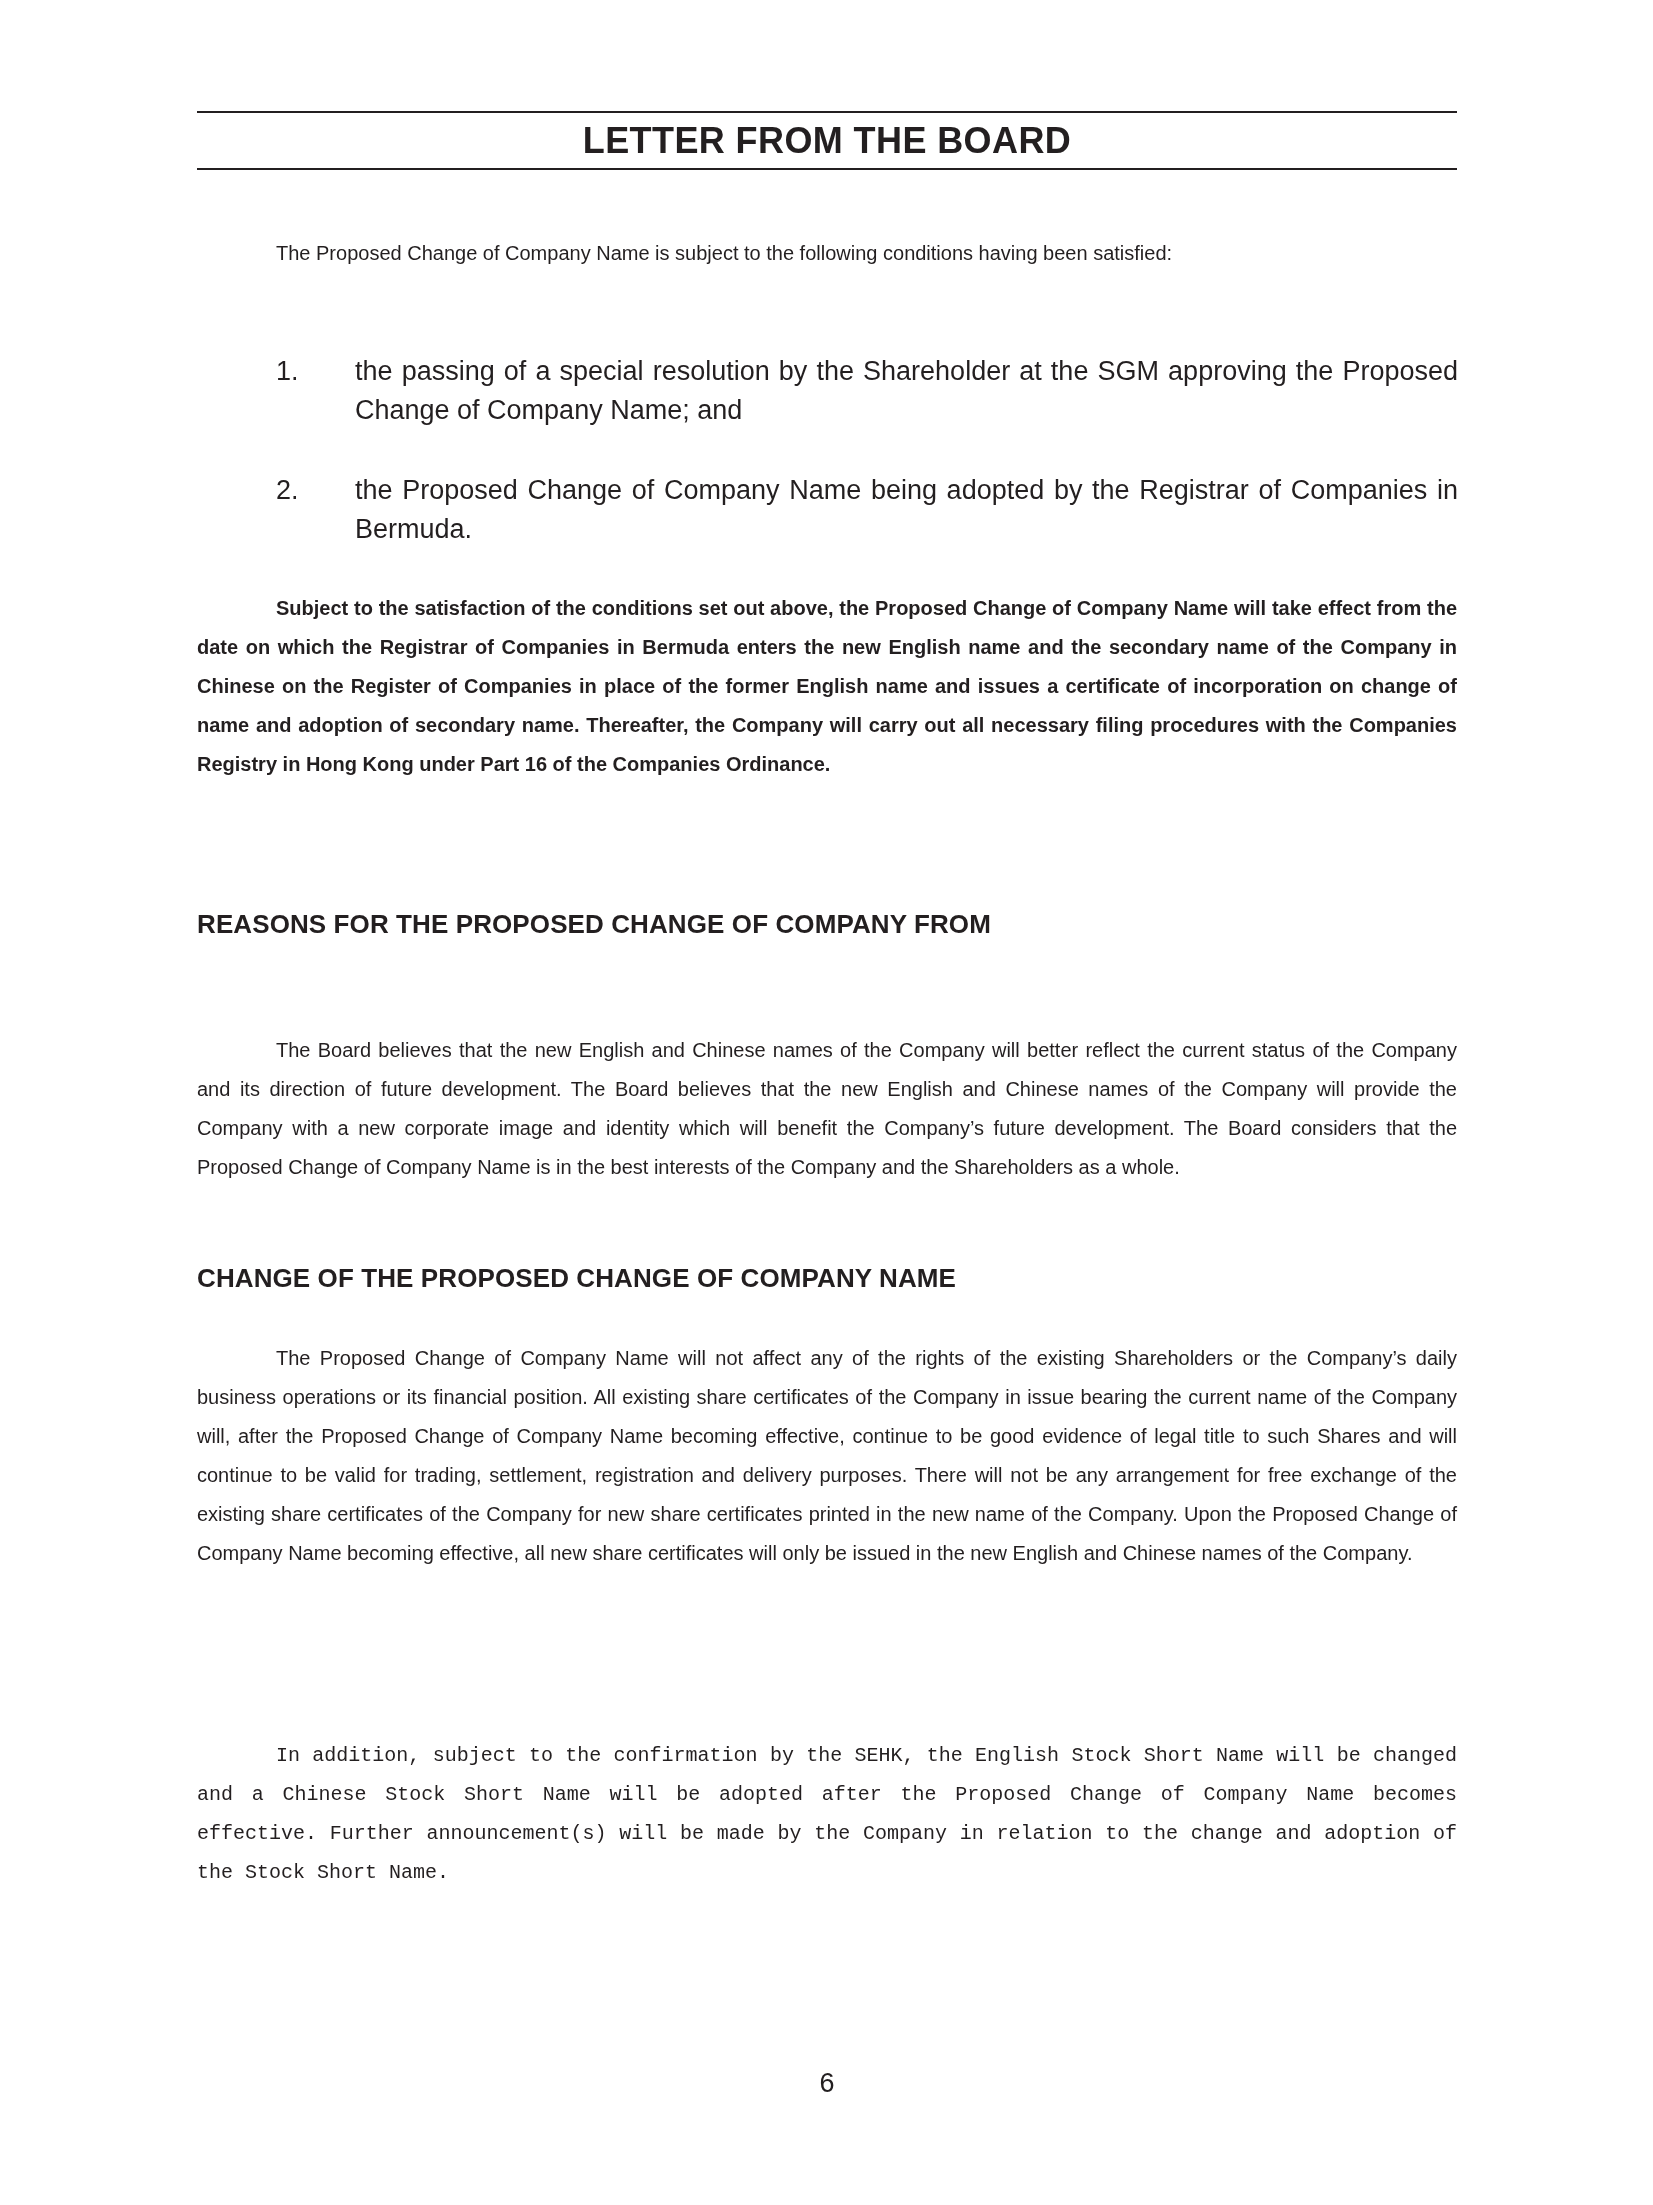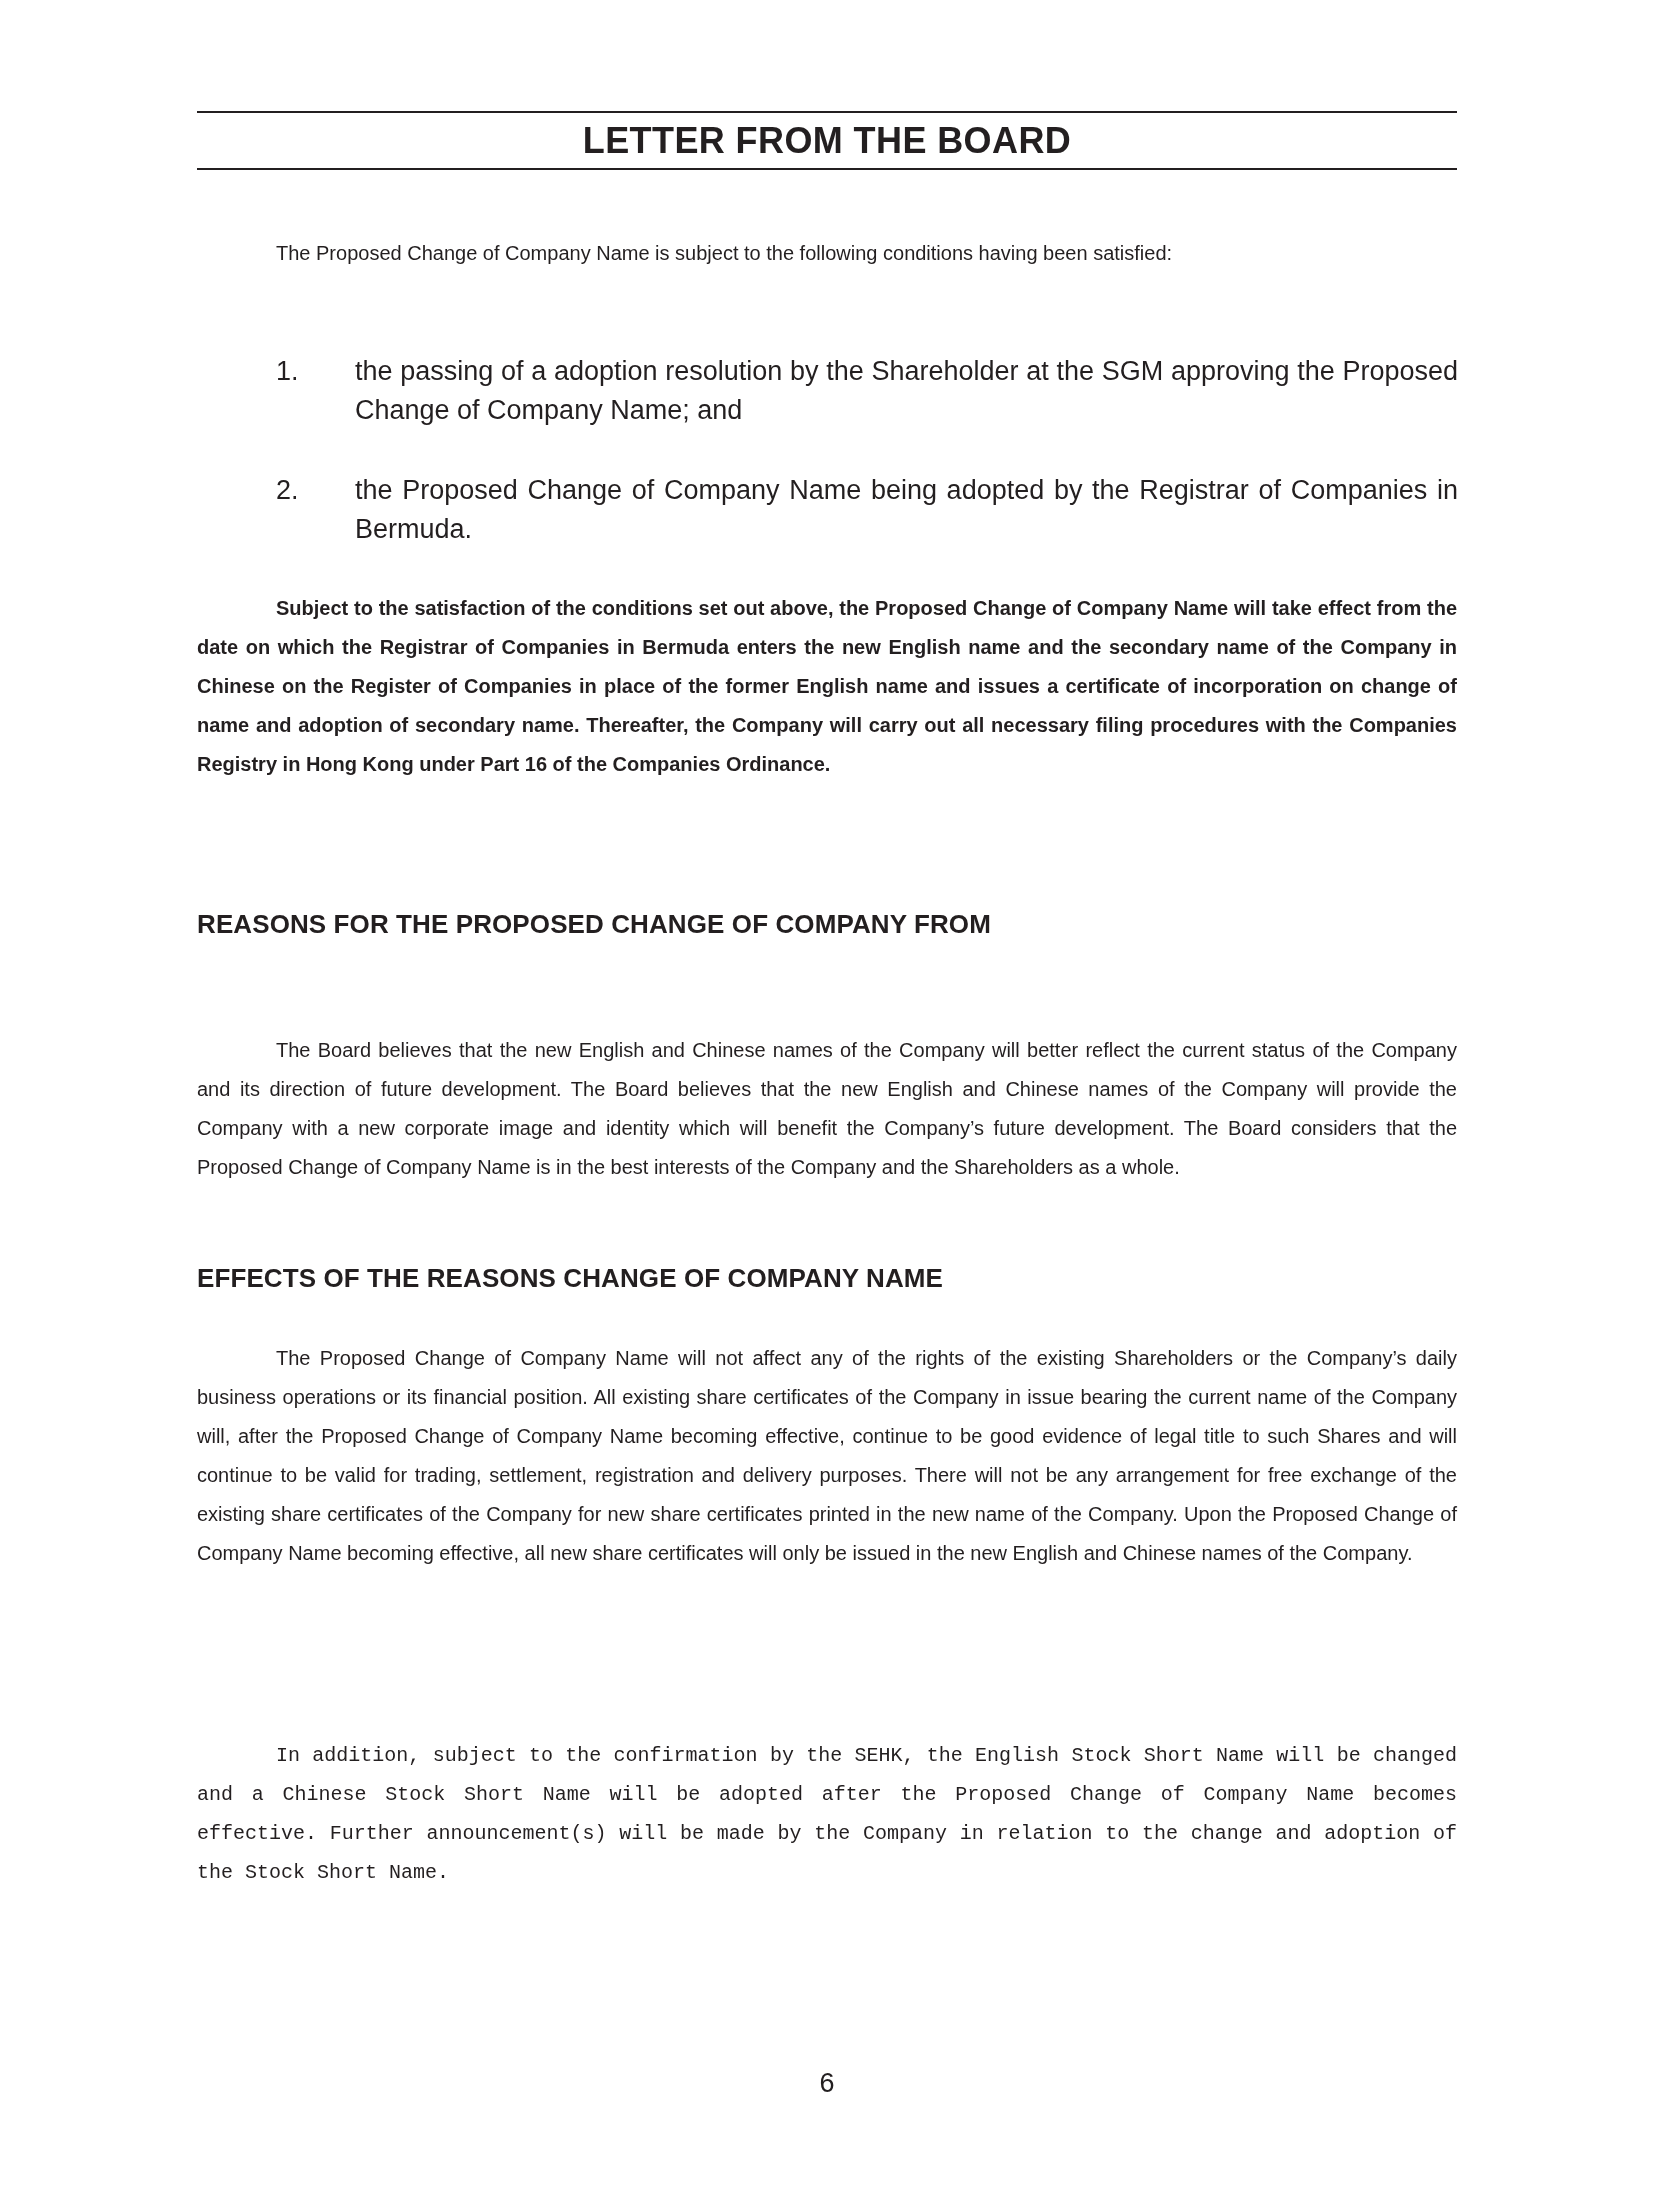--- a/index.html
+++ b/index.html
@@ -99,39 +99,39 @@
   <div class="header">
     <div class="header-title">LETTER FROM THE BOARD</div>
   </div>
 
   <div class="body-text" style="top:234px;">
     <p class="para">The Proposed Change of Company Name is subject to the following conditions having been satisfied:</p>
   </div>
 
   <div class="list-item" style="top:352px;">
     <span class="list-num">1.</span>
-    <div class="list-text">the passing of a adoption resolution by the Shareholder at the SGM approving the Proposed Change of Company Name; and</div>
+    <div class="list-text">the passing of a special resolution by the Shareholder at the SGM approving the Proposed Change of Company Name; and</div>
   </div>
 
   <div class="list-item" style="top:471px;">
     <span class="list-num">2.</span>
     <div class="list-text">the Proposed Change of Company Name being adopted by the Registrar of Companies in Bermuda.</div>
   </div>
 
   <div class="body-text" style="top:589px;font-weight:bold;">
     <p class="para">Subject to the satisfaction of the conditions set out above, the Proposed Change of Company Name will take effect from the date on which the Registrar of Companies in Bermuda enters the new English name and the secondary name of the Company in Chinese on the Register of Companies in place of the former English name and issues a certificate of incorporation on change of name and adoption of secondary name. Thereafter, the Company will carry out all necessary filing procedures with the Companies Registry in Hong Kong under Part 16 of the Companies Ordinance.</p>
   </div>
 
   <div class="section-heading" style="top:909px;">REASONS FOR THE PROPOSED CHANGE OF COMPANY FROM</div>
 
   <div class="body-text" style="top:984px;margin-top:47px;">
     <p class="para">The Board believes that the new English and Chinese names of the Company will better reflect the current status of the Company and its direction of future development. The Board believes that the new English and Chinese names of the Company will provide the Company with a new corporate image and identity which will benefit the Company’s future development. The Board considers that the Proposed Change of Company Name is in the best interests of the Company and the Shareholders as a whole.</p>
   </div>
 
-  <div class="section-heading" style="top:1263px;">EFFECTS OF THE REASONS CHANGE OF COMPANY NAME</div>
+  <div class="section-heading" style="top:1263px;">CHANGE OF THE PROPOSED CHANGE OF COMPANY NAME</div>
 
   <div class="body-text" style="top:1339px;">
     <p class="para">The Proposed Change of Company Name will not affect any of the rights of the existing Shareholders or the Company’s daily business operations or its financial position. All existing share certificates of the Company in issue bearing the current name of the Company will, after the Proposed Change of Company Name becoming effective, continue to be good evidence of legal title to such Shares and will continue to be valid for trading, settlement, registration and delivery purposes. There will not be any arrangement for free exchange of the existing share certificates of the Company for new share certificates printed in the new name of the Company. Upon the Proposed Change of Company Name becoming effective, all new share certificates will only be issued in the new English and Chinese names of the Company.</p>
   </div>
 
   <div class="body-text" style="top:1736px;font-family:Liberation Mono, monospace;">
     <p class="para">In addition, subject to the confirmation by the SEHK, the English Stock Short Name will be changed and a Chinese Stock Short Name will be adopted after the Proposed Change of Company Name becomes effective. Further announcement(s) will be made by the Company in relation to the change and adoption of the Stock Short Name.</p>
   </div>
 
   <div class="page-number">6</div>

